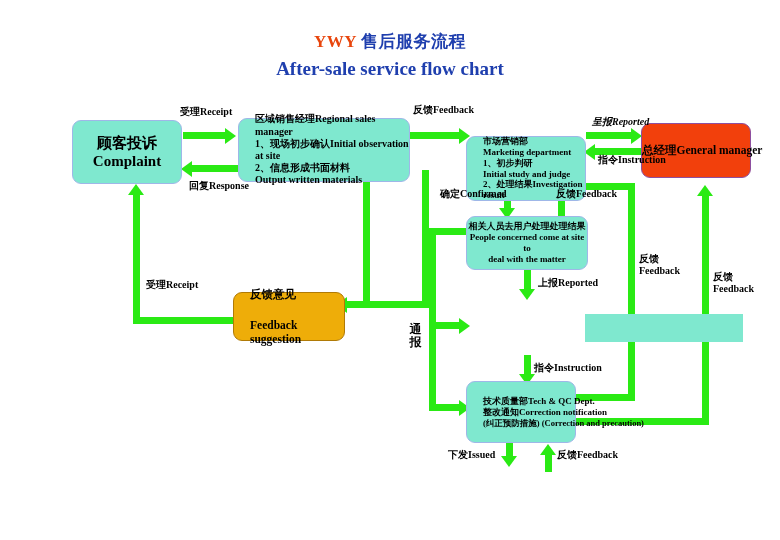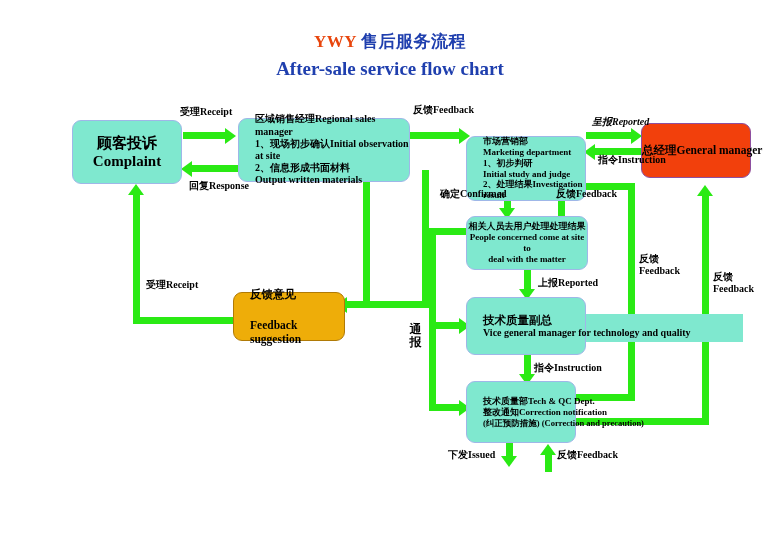--- a/index.html
+++ b/index.html
@@ -148,24 +148,20 @@
   <div class="box b-center orange" style="left:641px;top:123px;width:110px;height:55px;">
     <span class="ln med" style="white-space:nowrap;">总经理General manager</span>
   </div>
 
   <div class="box b-center" style="left:466px;top:216px;width:122px;height:54px;">
     <span class="ln xsml">相关人员去用户处理处理结果</span>
     <span class="ln xsml">People concerned come at site to</span>
     <span class="ln xsml">deal with the matter</span>
   </div>
 
-  <div class="box b-left" style="left:466px;top:297px;width:120px;height:58px;z-index:5;">
-    <span class="ln med" style="white-space:nowrap;">技术质量副总</span>
-    <span class="ln sml" style="white-space:nowrap;">Vice general manager for technology and quality</span>
-  </div>
 
   <div class="box b-left" style="left:466px;top:381px;width:110px;height:62px;">
     <span class="ln xsml" style="white-space:nowrap;">技术质量部Tech &amp; QC Dept.</span>
     <span class="ln xsml" style="white-space:nowrap;">整改通知Correction notification</span>
     <span class="ln xsml" style="white-space:nowrap;font-size:8.5px;">(纠正预防措施) (Correction and precaution)</span>
   </div>
 
 
   <div class="box b-left amber" style="left:233px;top:292px;width:112px;height:49px;gap:16px;">
     <span class="ln med">反馈意见</span>

